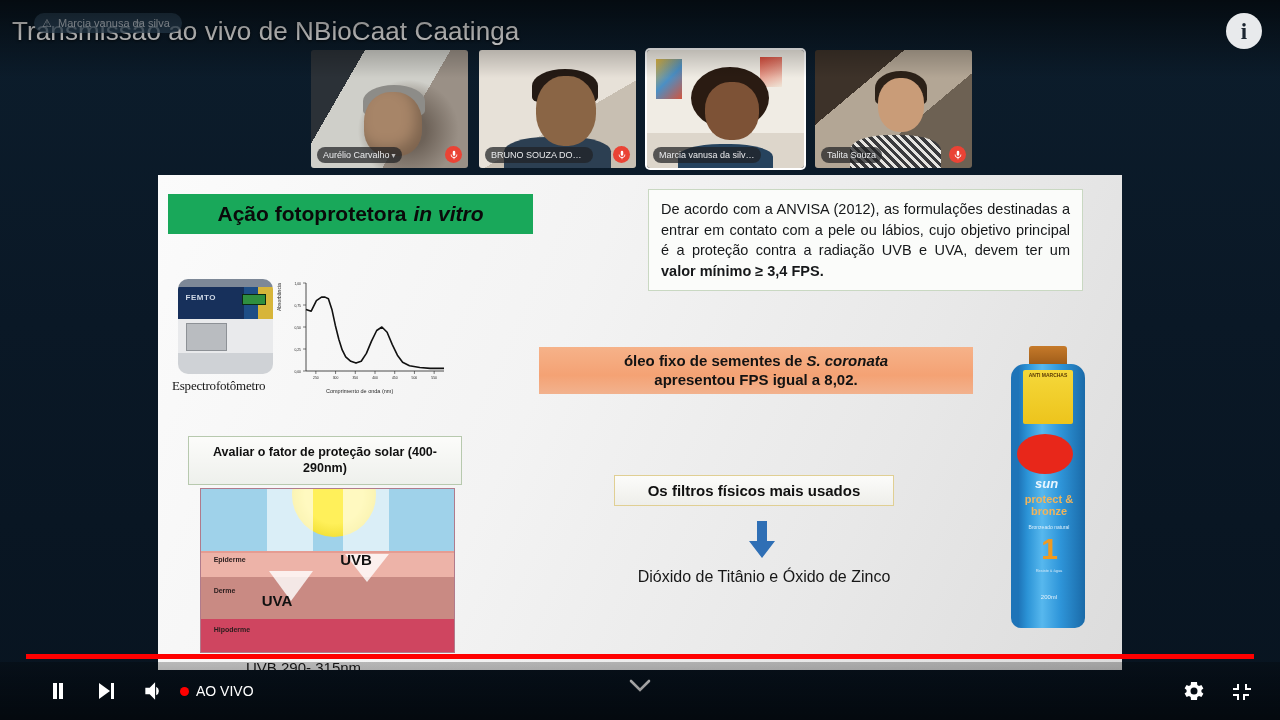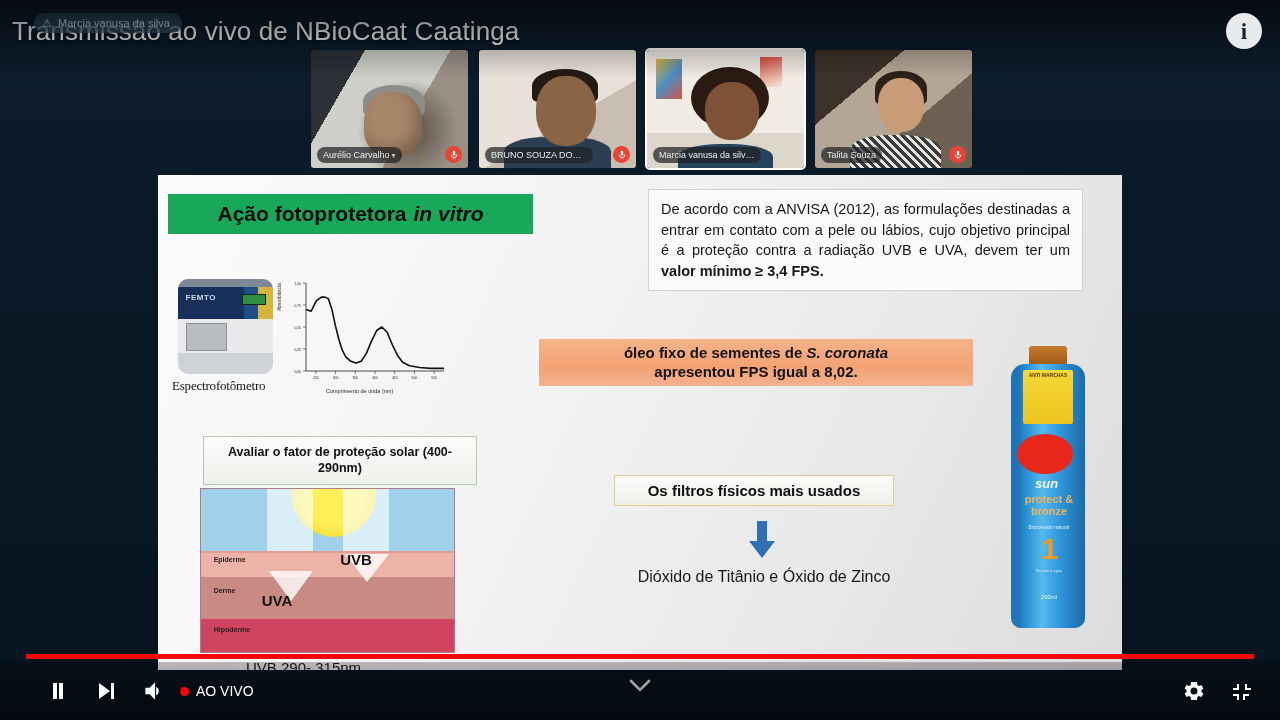--- a/index.html
+++ b/index.html
@@ -131,21 +131,21 @@
     width: 435px;
     border: 1px solid #c9d8c2;
     background: #fbfcfa;
     padding: 9px 12px;
     font-size: 14.5px; line-height: 1.42; color: #16181a;
     text-align: justify;
   }
   .anvisa-box b { font-weight: bold; }
 
   .orange-box {
-    position: absolute; left: 381px; top: 164px;
+    position: absolute; left: 381px; top: 172px;
     width: 434px; height: 47px;
     background: linear-gradient(180deg,#f6b289 0%, #f4a274 60%, #f2b28e 100%);
     display: flex; flex-direction: column; align-items: center; justify-content: center;
     color: #131313; font-size: 15px; font-weight: bold; line-height: 1.25;
   }
   .orange-box i { font-style: italic; }
 
   .spectro {
     position: absolute; left: 20px; top: 104px;
     width: 95px; height: 95px;
@@ -176,21 +176,20 @@
   }
 
   .green-note {
     position: absolute; left: 30px; top: 261px;
     width: 274px;
     border: 1px solid #b7c9ae;
     background: linear-gradient(180deg,#fcfcfa,#eef0ec);
     padding: 7px 8px;
     text-align: center; font-size: 12.5px; font-weight: bold; color: #101010;
     line-height: 1.3;
-    margin-left: 15px;
   }
 
   .skin-fig {
     position: absolute; left: 42px; top: 313px;
     width: 255px; height: 165px;
     border: 1px solid #b07b8c;
     overflow: hidden;
     background: #9fd2ea;
   }
   .skin-fig .sun {

